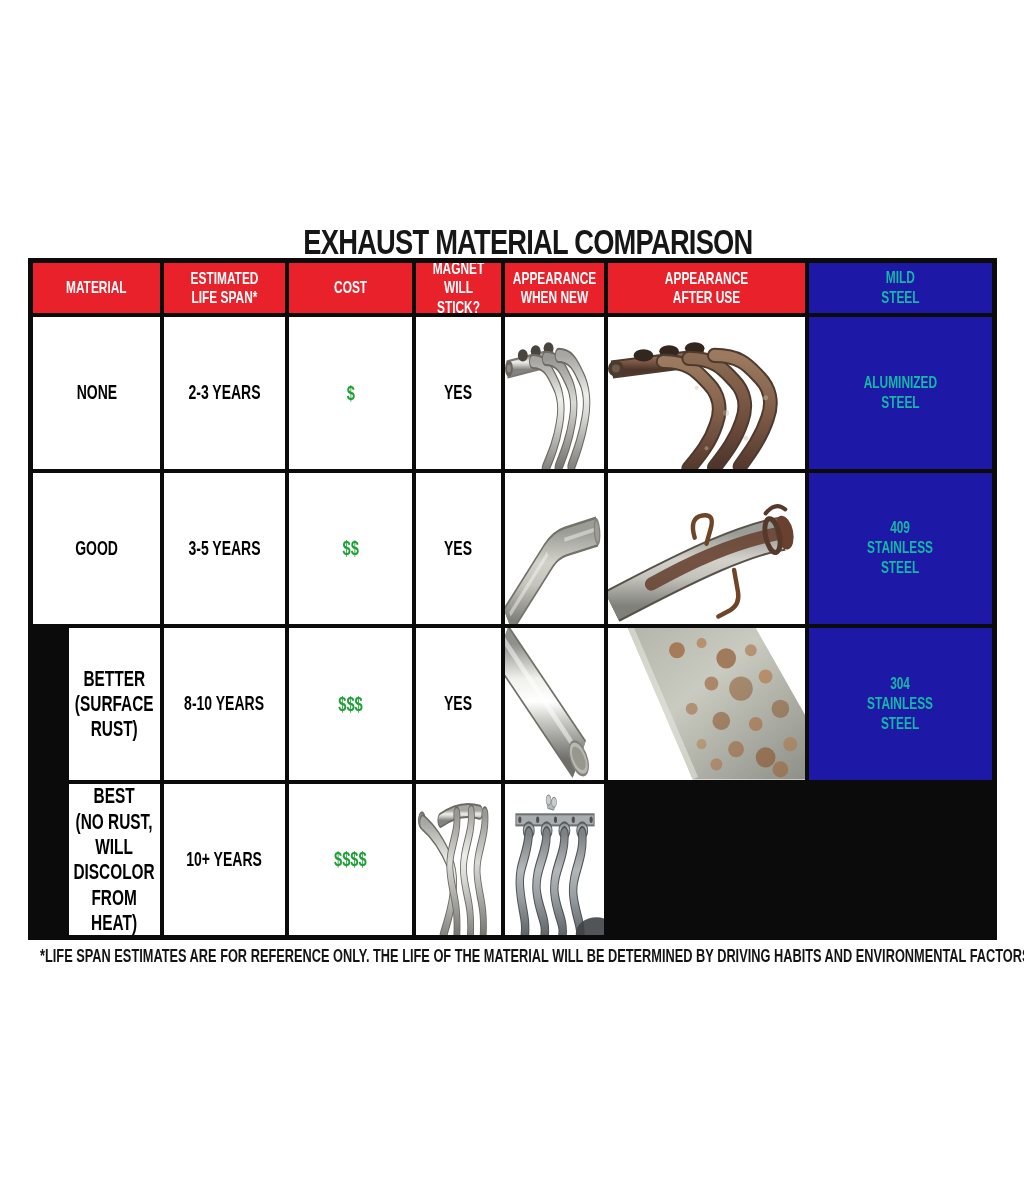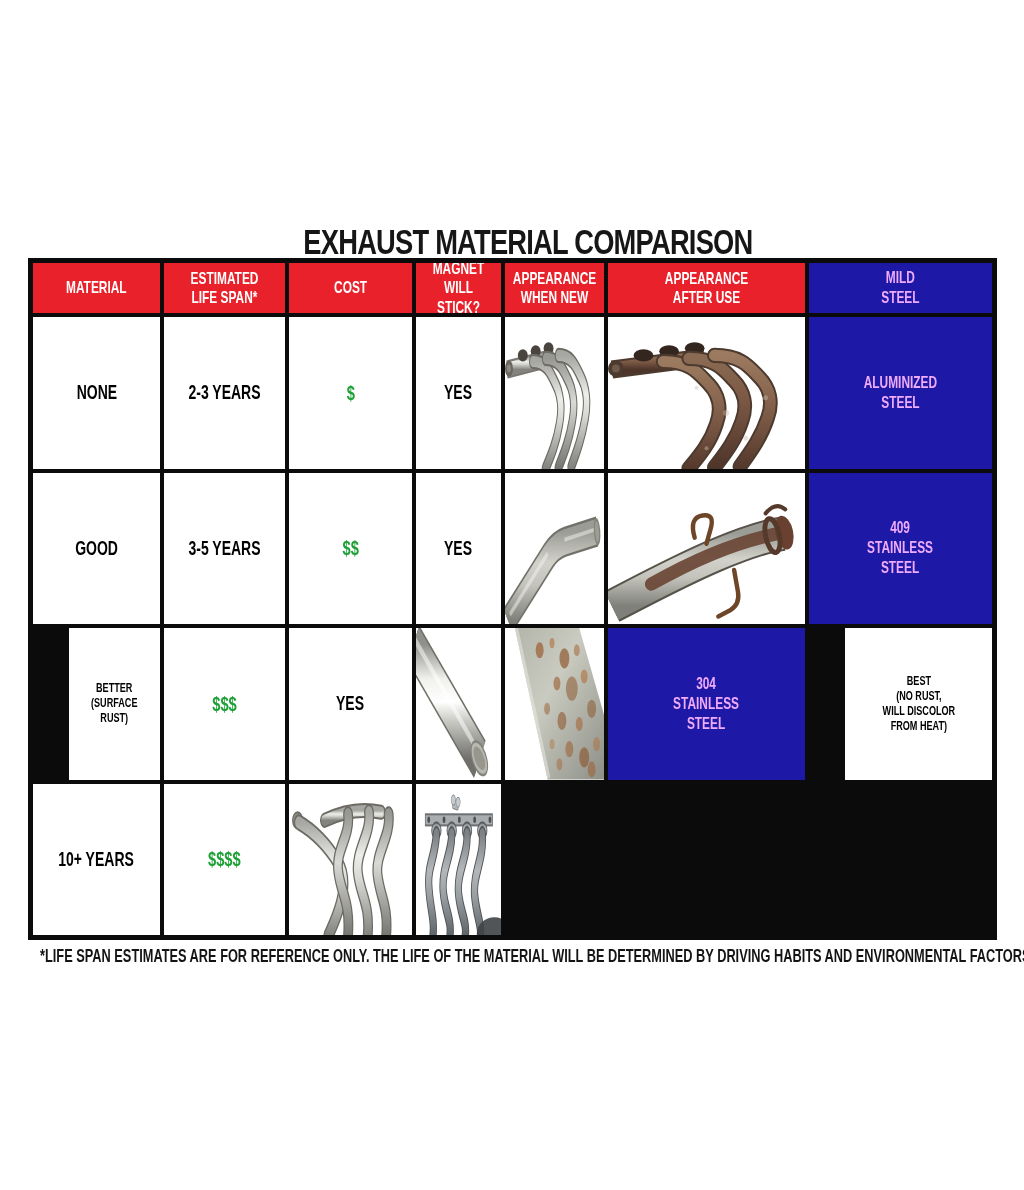--- a/index.html
+++ b/index.html
@@ -11,23 +11,23 @@
   .cond{display:inline-block;transform:scaleX(0.70);transform-origin:50% 50%;white-space:pre-line;}
   .title .cond{transform:scaleX(0.78);}
 
   .grid{position:absolute;left:28px;top:258px;width:969px;height:682px;box-sizing:border-box;
         background:#0b0b0b;display:grid;padding:5px;gap:4px;
         grid-template-columns:127px 121px 123px 85px 99px 197px 183px;
         grid-template-rows:50px 1fr 1fr 1fr 1fr;}
   .cell{background:#ffffff;display:flex;align-items:center;justify-content:center;
         text-align:center;overflow:hidden;}
   .hcell{background:#e8212a;color:#ffffff;font-weight:bold;font-size:17px;line-height:1.12;}
-  .mcell{background:#1d18a5;color:#f0abfc;font-weight:bold;font-size:17px;line-height:1.18;}
+  .mcell{background:#1d18a5;color:#14b8a6;font-weight:bold;font-size:17px;line-height:1.18;}
   .dcell{color:#000000;font-weight:bold;font-size:20px;line-height:1.15;}
-  .dcell.multi{font-size:13px;margin-left:36px;}
+  .dcell.multi{font-size:22px;margin-left:36px;}
   .cost{color:#1fa037;font-size:21px;}
   .sup{font-size:11px;vertical-align:7px;}
   .imgcell{padding:0;}
   .imgcell svg{width:100%;height:100%;display:block;}
 
   .footnotes{position:absolute;left:40px;top:944px;width:970px;color:#141414;font-weight:bold;}
   .footnote{margin:0;font-size:18px;line-height:25px;white-space:nowrap;}
   .fn{display:inline-block;transform:scaleX(0.71);transform-origin:0 50%;}
   .fn-tri{font-size:12px;vertical-align:4px;}
 </style>
@@ -220,20 +220,23 @@
 
     <div class="cell mcell">
         <span class="cond">409
 STAINLESS
 STEEL</span>
       </div>
     <div class="cell dcell multi">
         <span class="cond">BETTER
 (SURFACE
 RUST)</span>
+      </div>
+    <div class="cell dcell">
+        <span class="cond">8-10 YEARS</span>
       </div>
     <div class="cell dcell cost">
         <span class="cond">$$$</span>
       </div>
     <div class="cell dcell">
         <span class="cond"><span>YES</span><span class="sup"></span></span>
       </div>
     <div class="cell imgcell">
       <svg viewBox="0 0 200 150" preserveAspectRatio="none" role="img">
         <path d="M-6 16 L150 130" stroke="#6f6f68" stroke-width="46" fill="none"></path>

